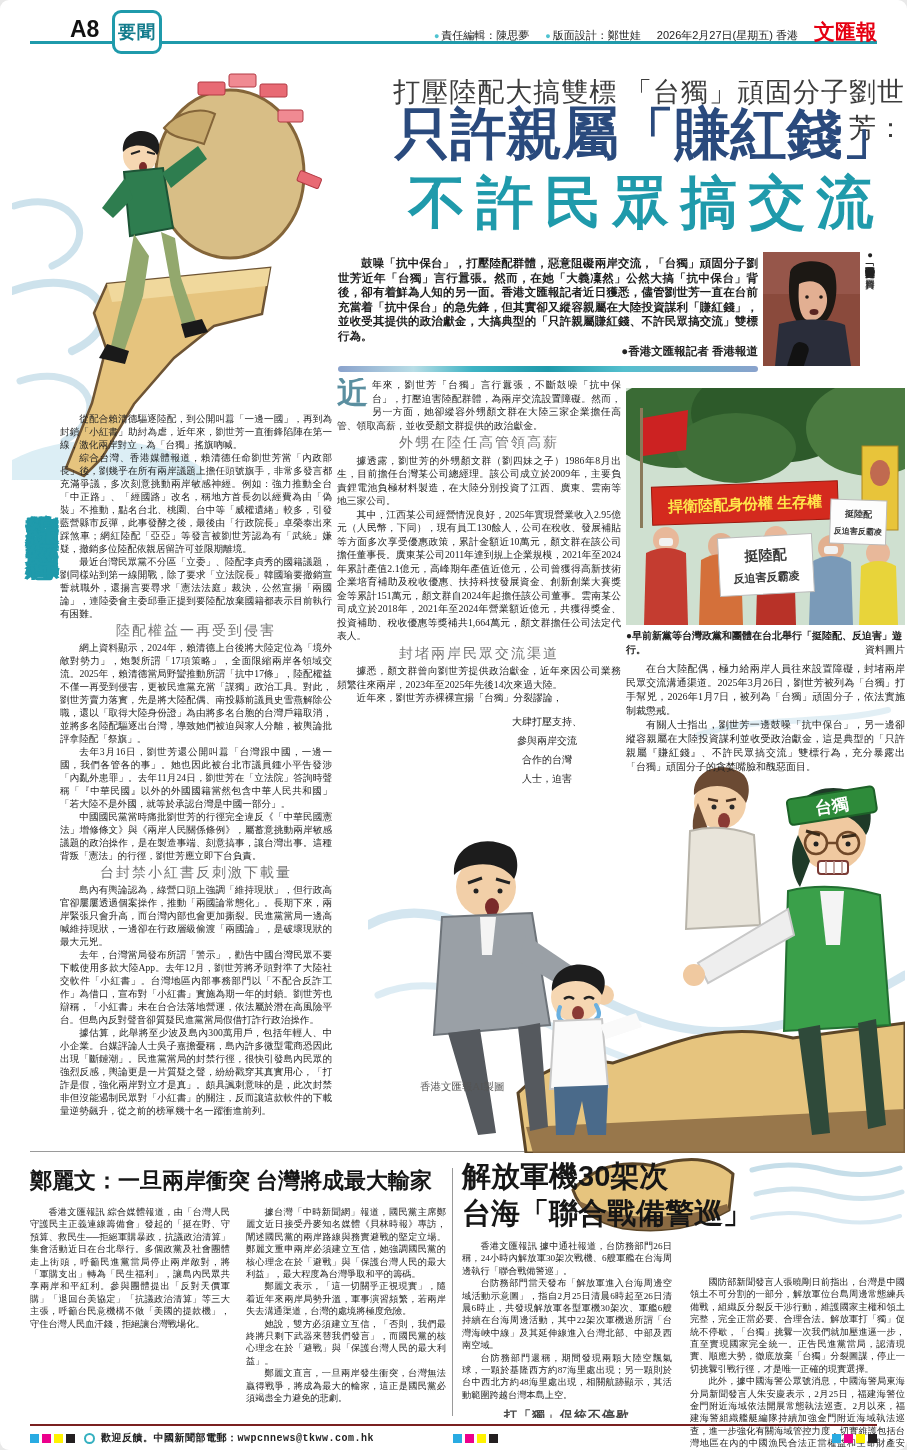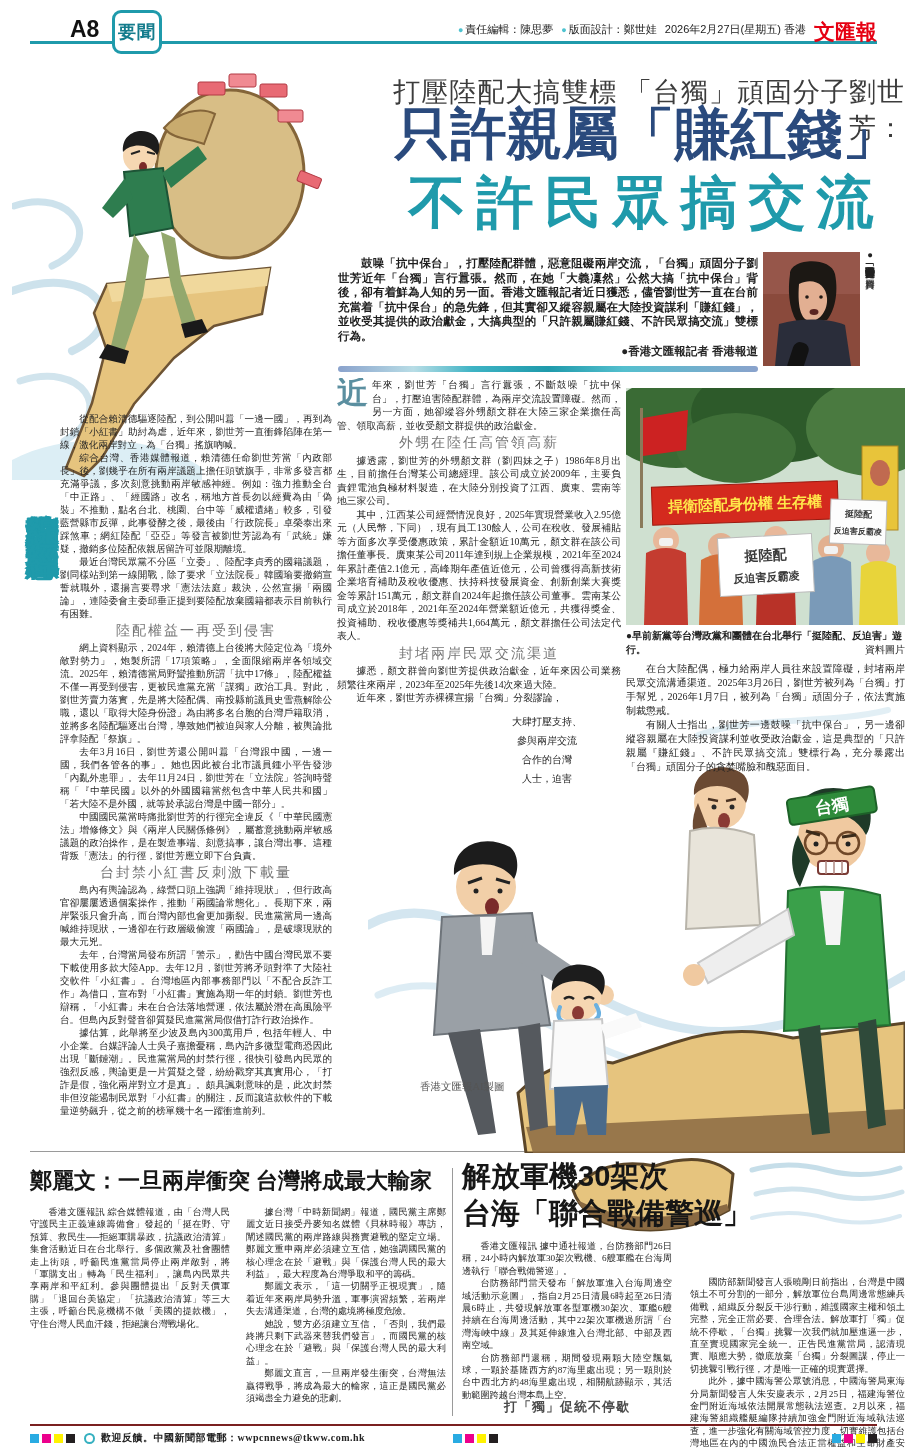--- a/index.html
+++ b/index.html
@@ -1,26 +1,26 @@
 <!DOCTYPE html>
 <html><head>
 <meta charset="utf-8">
 <title>A8 要聞</title>
 <style>
   html,body{margin:0;padding:0;background:#e9e9e9;}
   .page{position:relative;width:907px;height:1450px;margin:0 auto;background:#fff;overflow:hidden;
-        font-family:"Liberation Serif","DejaVu Serif",serif;color:#242424;}
+        font-family:"Liberation Serif","DejaVu Serif",serif;color:#242424;border-radius:9px;}
   .abs{position:absolute;}
   
   .pnum{left:70px;top:16px;font-size:23px;font-weight:bold;color:#111;font-family:"Liberation Sans",sans-serif;}
   .badge{left:112px;top:10px;width:44px;height:38px;border:3px solid #1f9aab;border-radius:9px;background:#fff;
          color:#147c8c;font-size:18px;font-weight:bold;display:flex;align-items:center;justify-content:center;
          font-family:"Liberation Sans",sans-serif;z-index:3;letter-spacing:1px;}
   .hrule{left:30px;top:41px;width:847px;height:2.5px;background:#1f9aab;}
-  .hright{right:30px;top:22px;font-size:11px;color:#222;display:flex;gap:8px;align-items:flex-start;
+  .hright{right:30px;top:22px;font-size:11px;color:#222;display:flex;gap:16px;align-items:flex-end;
           font-family:"Liberation Sans",sans-serif;}
   .tdot{color:#4fc3d0;margin-right:2px;font-size:9px;}
   .masthead{color:#e60012;font-size:21px;font-weight:bold;font-family:"Liberation Serif",serif;line-height:1;}
   
   .kicker{left:388px;top:74px;width:517px;text-align:right;font-size:27px;color:#3c3c3c;letter-spacing:1px;}
   .h1a{left:388px;top:104px;width:517px;text-align:center;font-size:56px;font-weight:bold;color:#2a4a7d;line-height:1.1;}
   .h1b{left:388px;top:172px;width:517px;text-align:center;font-size:57px;font-weight:bold;color:#1f9aab;letter-spacing:11px;line-height:1.1;}
   
   .lede{left:338px;top:256px;width:420px;font-size:11.5px;line-height:14.6px;text-align:justify;color:#1e1e1e;}
   .lede p{margin:0;text-indent:2em;font-weight:bold;}
@@ -59,25 +59,25 @@
   
   .blhead{left:30px;top:1166px;width:420px;font-size:22px;font-weight:bold;color:#161616;
           font-family:"Liberation Sans",sans-serif;white-space:nowrap;z-index:2;}
   .bcol{font-size:9.2px;line-height:12.4px;text-align:justify;overflow:hidden;}
   .bl-c1{left:30px;top:1206px;width:200px;height:212px;}
   .bl-c2{left:246px;top:1206px;width:200px;height:212px;}
   .brhead{left:462px;top:1158px;width:320px;font-size:29px;font-weight:bold;color:#161616;line-height:37px;
           font-family:"Liberation Sans",sans-serif;z-index:2;}
   .br-c1{left:462px;top:1240px;width:210px;height:178px;}
   .br-c2{left:690px;top:1240px;width:215px;height:178px;margin-top:36px;}
-  .subsm{text-align:center;font-size:13px;color:#4a4a4a;font-weight:bold;margin:0 0;text-indent:0!important;
+  .subsm{text-align:center;font-size:13px;color:#4a4a4a;font-weight:bold;margin:9px 0;text-indent:0!important;
          font-family:"Liberation Sans",sans-serif;letter-spacing:1px;}
   
   .frule{left:30px;top:1424px;width:847px;height:2px;background:#7a2020;}
-  .ftr{top:1432px;height:12px;display:flex;align-items:center;gap:3px;font-family:Liberation Serif, serif;}
+  .ftr{top:1432px;height:12px;display:flex;align-items:center;gap:3px;font-family:Liberation Mono, monospace;}
   .ftr-l{left:30px;} .ftr-c{left:453px;} .ftr-r{right:30px;}
   .sq{display:inline-block;width:9px;height:9px;}
   .ring{display:inline-block;width:7px;height:7px;border:2px solid #35b0c0;border-radius:50%;margin:0 3px 0 6px;}
   .ftxt{font-size:10px;font-weight:bold;color:#222;letter-spacing:0.5px;}
   svg text{font-family:"Liberation Sans",sans-serif;}
 </style>
 </head>
 <body>
 
 <div class="page">

